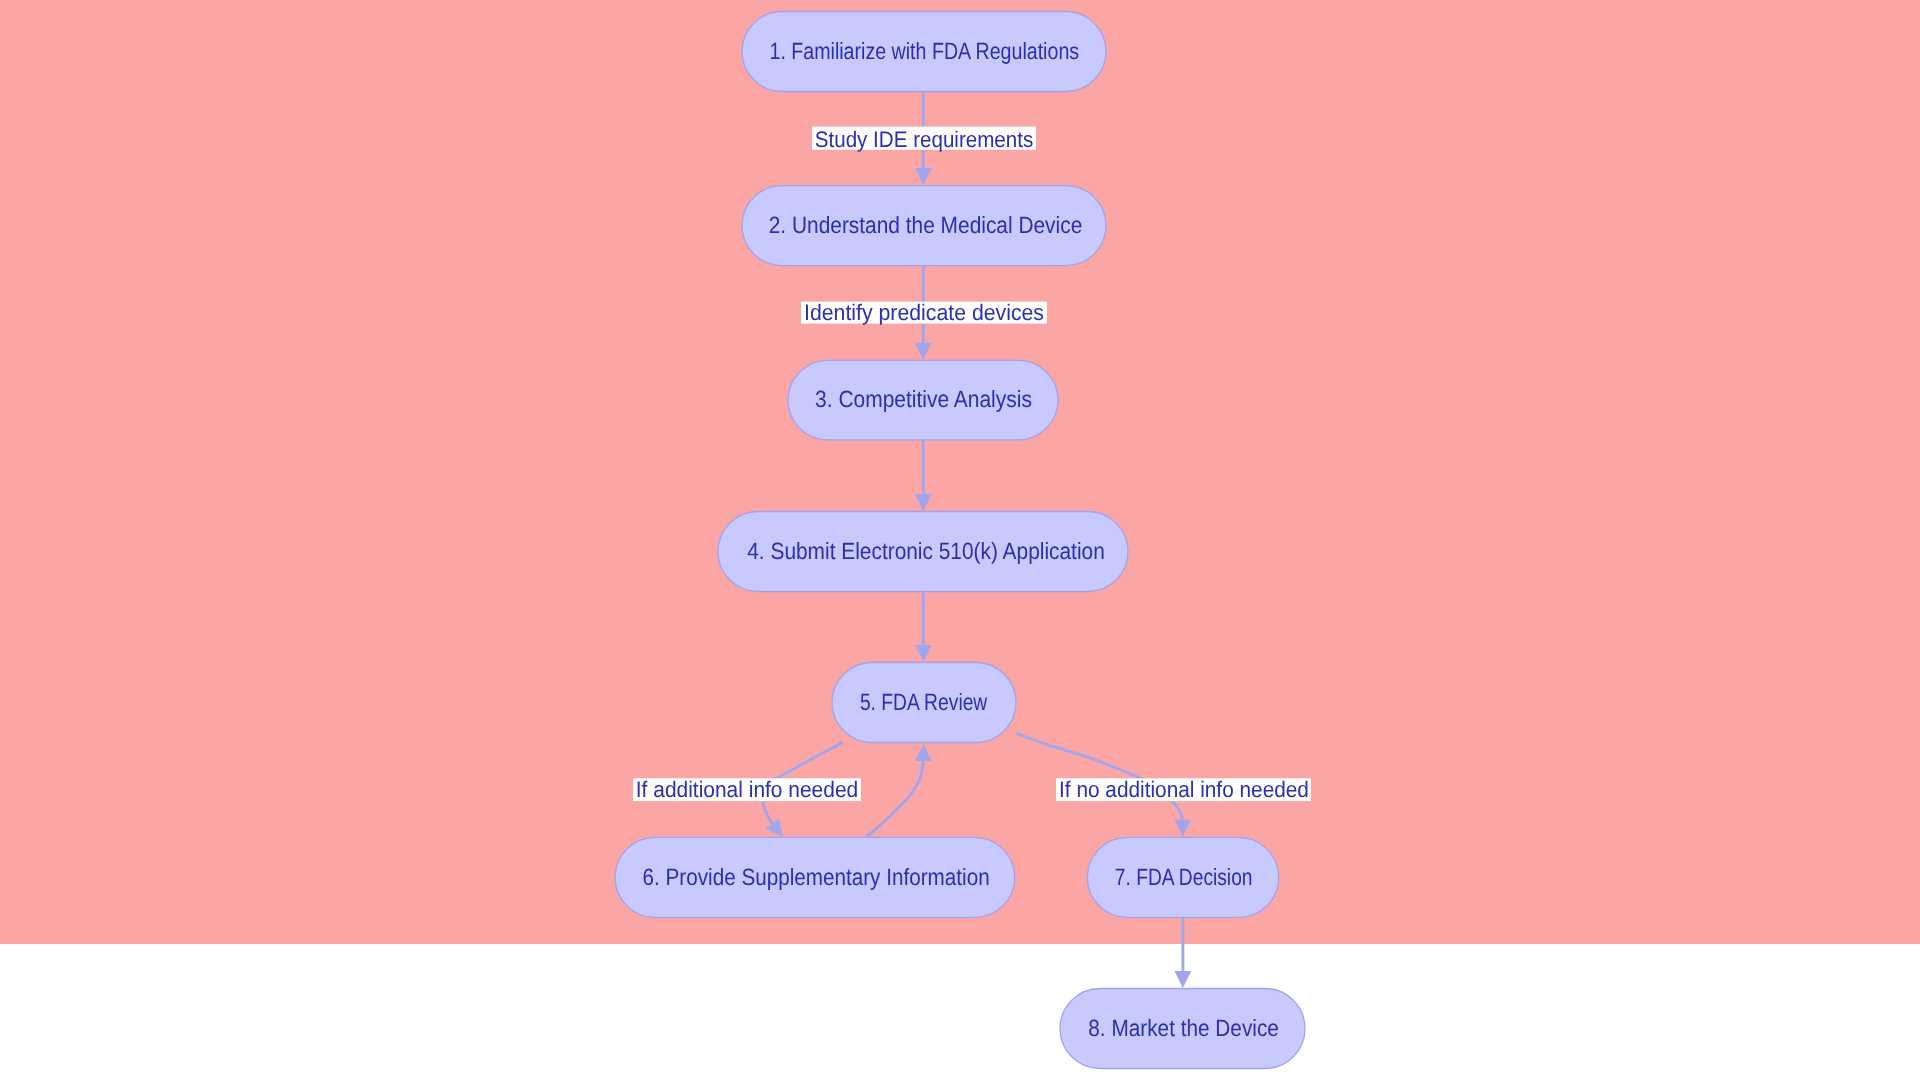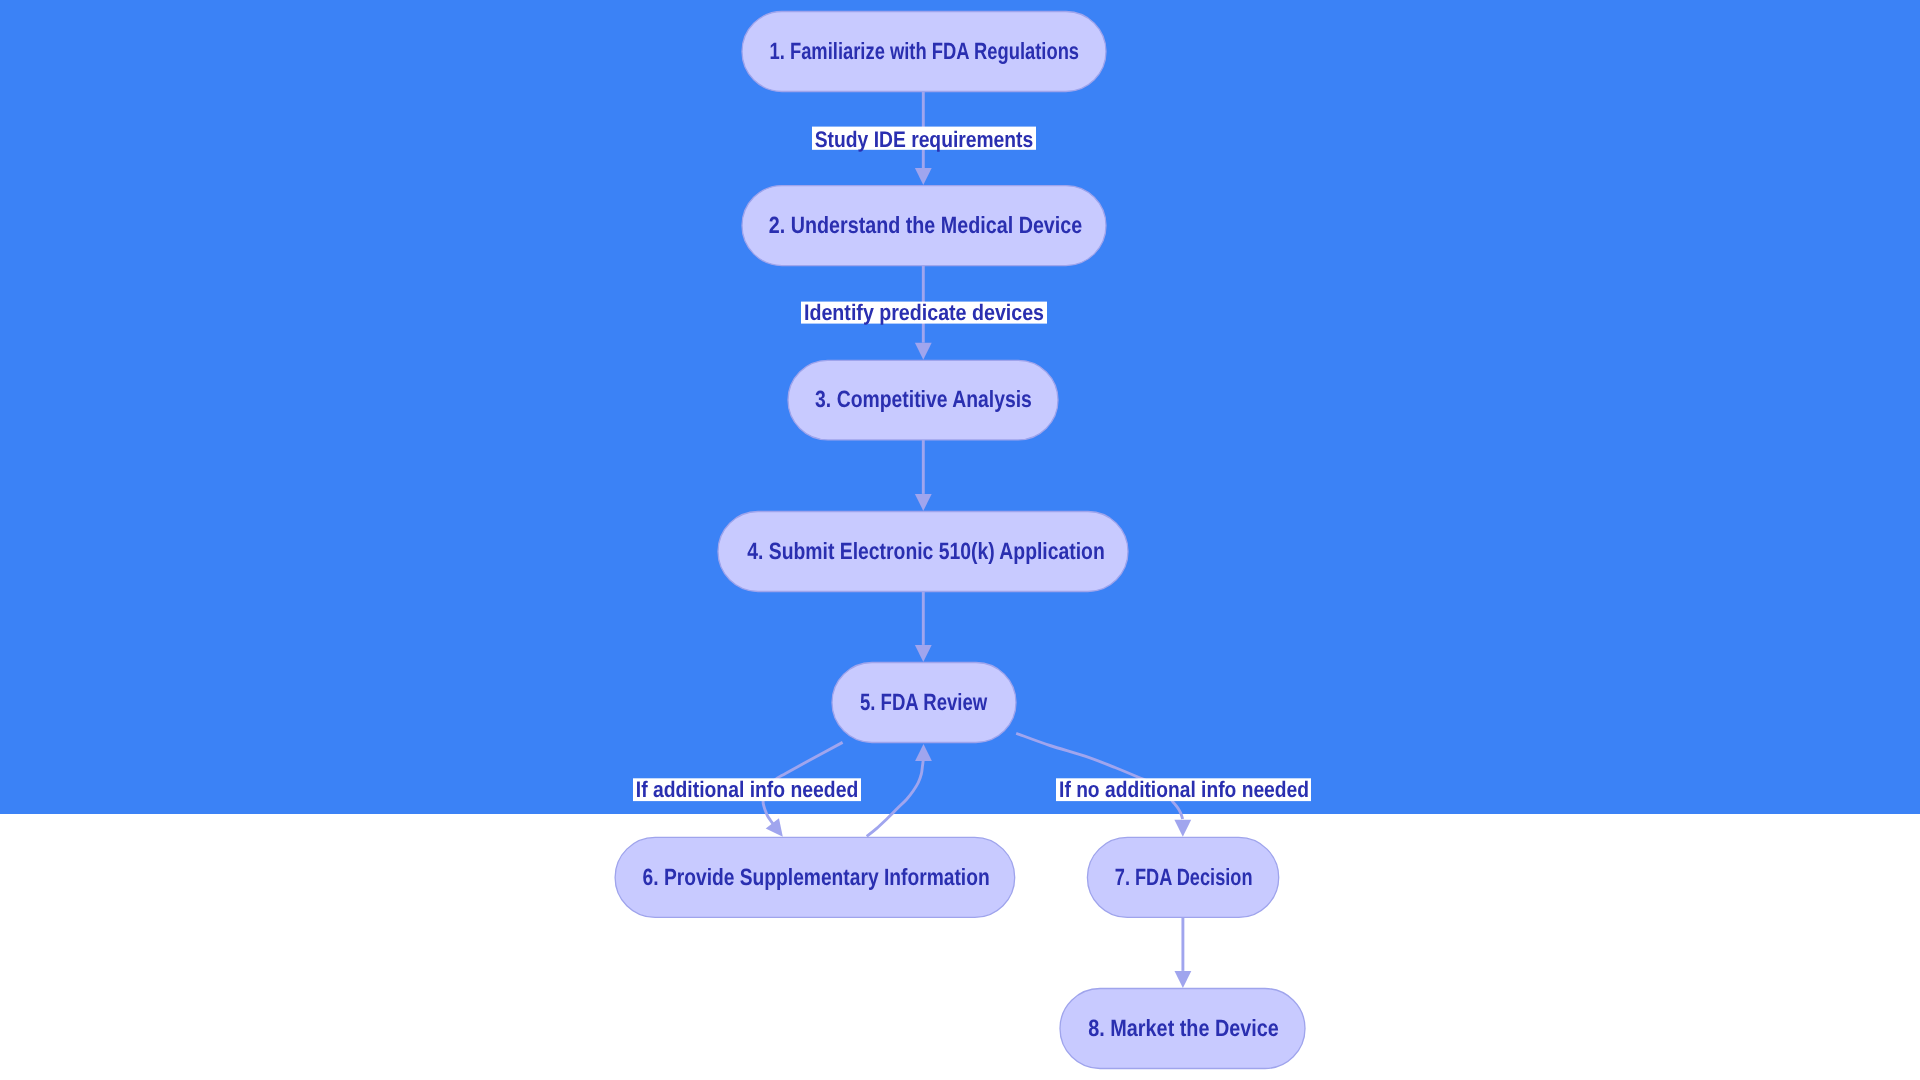--- a/index.html
+++ b/index.html
@@ -1,21 +1,21 @@
 <!DOCTYPE html>
 <html><head>
 <meta charset="utf-8">
 <title>FDA 510(k) Submission Process Flowchart</title>
 <style>
   html,body{margin:0;padding:0;}
   body{width:1920px;height:1080px;background:#ffffff;overflow:hidden;
        font-family:"Liberation Sans",sans-serif;
        -webkit-font-smoothing:antialiased;
        text-rendering:geometricPrecision;}
-  #stage{position:relative;width:1920px;height:814px;background:#3b82f6;font-weight:bold;}
+  #stage{position:relative;width:1920px;height:944px;background:#fca5a5;}
   svg#flow{position:absolute;left:0;top:0;width:1920px;height:1080px;display:block;transform:translateZ(0);}
   .node-rect{fill:#c8caff;stroke:#9fa4ec;stroke-width:1.3;}
   .node-label{fill:#2a2fb0;font-size:23.5px;font-family:"Liberation Sans",sans-serif;
               text-anchor:middle;}
   .edge-path{fill:none;stroke:#a0a5ee;stroke-width:2.9;stroke-linecap:butt;}
   .edge-arrow{fill:#a0a5ee;stroke:none;}
   .edge-label{fill:#2a2fb0;font-size:22.5px;font-family:"Liberation Sans",sans-serif;
               text-anchor:middle;}
   .edge-label-bg{fill:#ffffff;}
 </style>

